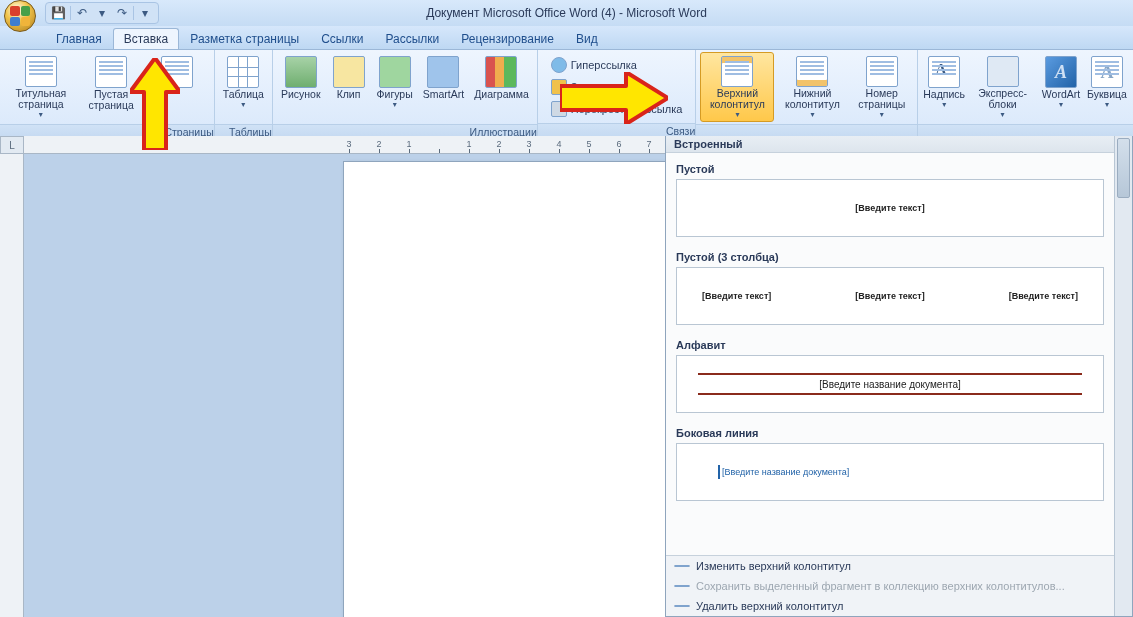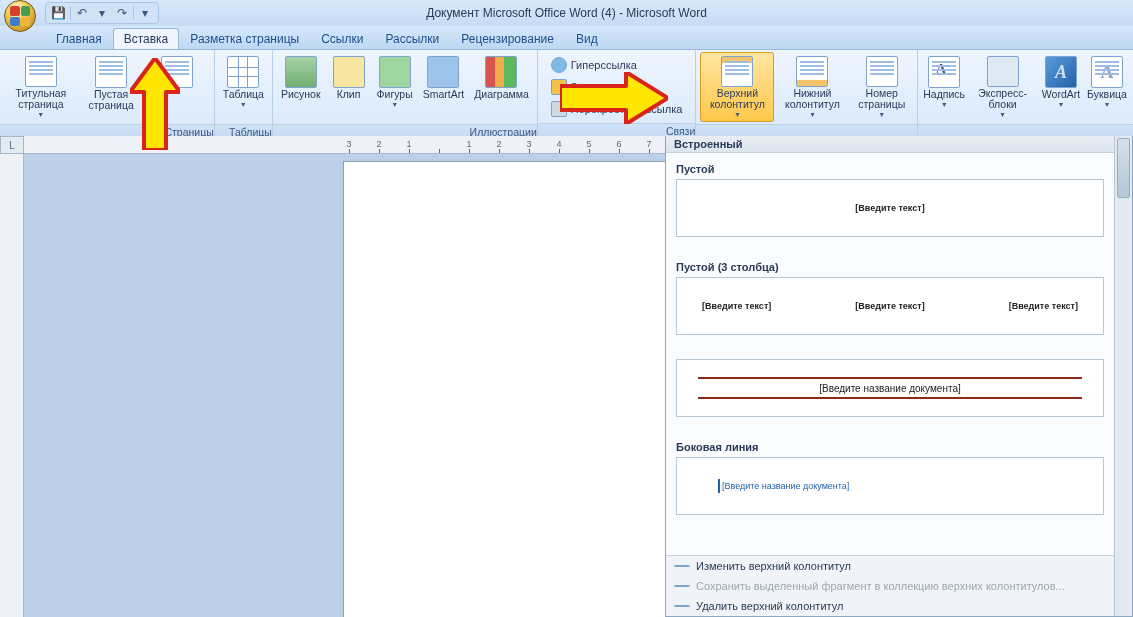--- a/index.html
+++ b/index.html
@@ -51,21 +51,21 @@
   
   .workspace{position:absolute;left:0;right:0;top:136px;bottom:0;background:#bcd1e9;}
   .doc-area{position:absolute;left:24px;right:0;top:18px;bottom:0;overflow:hidden;}
   .page{position:absolute;left:320px;top:8px;width:640px;height:900px;background:#fff;box-shadow:0 0 0 1px #8fa5bd, 2px 2px 6px rgba(0,0,0,.2);}
 
   
   .gallery{position:absolute;left:665px;top:136px;right:0;bottom:0;background:#fafbfc;border:1px solid #8fa5bd;border-top:none;font-size:11px;color:#2a3a59;z-index:20;display:flex;flex-direction:column;}
   .gal-head{background:linear-gradient(#e8eef4,#dde5ed);padding:2px 8px;font-weight:bold;border-bottom:1px solid #c6d1dc;}
   .gal-body{flex:1;overflow-y:auto;padding:4px 28px 4px 10px;}
   .gal-cat{font-weight:bold;margin:6px 0 4px;}
-  .thumb{border:1px solid #b9c6d3;background:#fff;margin-bottom:24px;padding:0;cursor:pointer;}
+  .thumb{border:1px solid #b9c6d3;background:#fff;margin-bottom:14px;padding:0;cursor:pointer;}
   .thumb-inner{border:1px solid #fff;height:56px;position:relative;background:#fff;}
   .placeholder{font-size:9px;color:#222;font-weight:bold;}
   .gal-footer{border-top:1px solid #c6d1dc;background:#f0f3f7;}
   .gal-foot-item{display:flex;align-items:center;gap:6px;padding:4px 8px;cursor:pointer;}
   .gal-foot-item.dis{color:#9da7b1;cursor:default;}
   .gal-foot-item .si{flex:0 0 16px;}
 
   .vscroll{position:absolute;right:0;top:0;width:18px;bottom:0;background:#e2e9f1;border-left:1px solid #b8c6d4;}
   .vscroll .thumb-bar{position:absolute;left:2px;right:2px;top:2px;height:60px;background:linear-gradient(#d3dfeb,#b6c7d8);border:1px solid #9aacc0;border-radius:2px;}
   .vscroll .arrow{position:absolute;left:0;right:0;height:16px;text-align:center;font-size:9px;color:#4a5c70;background:#e2e9f1;}
@@ -325,20 +325,21 @@
 
     <div class="gal-cat">Пустой (3 столбца)</div>
     <div class="thumb">
       <div class="thumb-inner" style="display:flex;align-items:center;justify-content:space-between;padding:0 24px;">
         <span class="placeholder">[Введите текст]</span>
         <span class="placeholder">[Введите текст]</span>
         <span class="placeholder">[Введите текст]</span>
       </div>
     </div>
 
+    <div class="gal-cat">Алфавит</div>
     <div class="thumb">
       <div class="thumb-inner" style="display:flex;flex-direction:column;justify-content:center;gap:3px;">
         <hr class="hr-brown">
         <div style="text-align:center"><span class="placeholder" style="font-weight:normal;font-size:10px;">[Введите название документа]</span></div>
         <hr class="hr-brown">
       </div>
     </div>
 
     <div class="gal-cat">Боковая линия</div>
     <div class="thumb">

